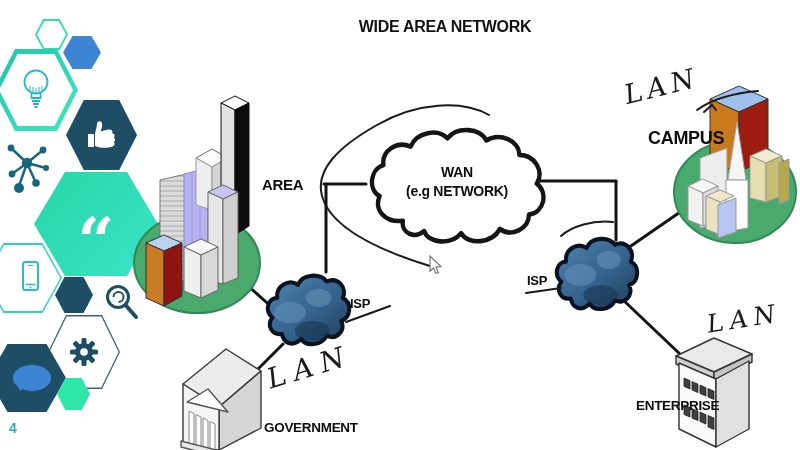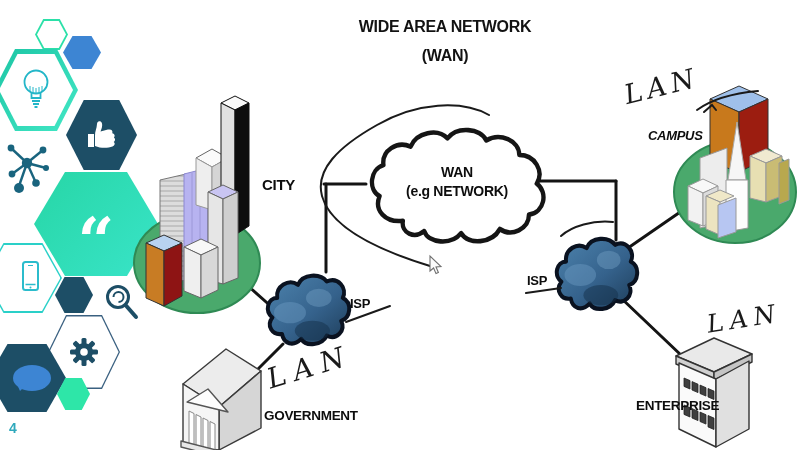--- a/index.html
+++ b/index.html
@@ -284,33 +284,32 @@
       <path d="M 561 236 C 572 226 593 220 613 222"></path>
       <path d="M 697 110 C 712 99 736 93 758 91"></path>
       <path d="M 704 112 L 712 105 L 716 110"></path>
     </g>
 
     <path d="M 430 256 L 430 271 L 433.6 268 L 436 273.6 L 438.4 272.5 L 436 267 L 441 266.6 Z" fill="#fcfcfc" stroke="#707070" stroke-width="1.1"></path>
   </svg>
 
   <div class="lbl title">
     <div>WIDE AREA NETWORK</div>
-    <div>(WAN)</div>
   </div>
 
   <div class="lbl wanlbl">
     <div>WAN</div>
     <div>(e.g NETWORK)</div>
   </div>
 
-  <div class="lbl" style="left:262px;top:176px;font-size:15px;">CITY</div>
-
-  <div class="lbl" style="left:648px;top:128px;font-size:13px;font-style:italic;">CAMPUS</div>
-
-  <div class="lbl" style="left:264px;top:408px;font-size:13.5px;">GOVERNMENT</div>
+  <div class="lbl" style="left:262px;top:176px;font-size:15px;">AREA</div>
+
+  <div class="lbl" style="left:648px;top:128px;font-size:18px;">CAMPUS</div>
+
+  <div class="lbl" style="left:264px;top:420px;font-size:13.5px;">GOVERNMENT</div>
 
   <div class="lbl" style="left:604px;top:398px;font-size:13.5px;margin-left:32px;">ENTERPRISE</div>
 
   <div class="lbl" style="left:350px;top:296px;font-size:13px;">ISP</div>
 
   <div class="lbl" style="left:527px;top:273px;font-size:13px;">ISP</div>
 
   <div class="lan" style="left:621px;top:80px;font-size:27px;letter-spacing:5px;transform:rotate(-14deg);">LAN</div>
 
   <div class="lan" style="left:263px;top:364px;font-size:28px;letter-spacing:8px;transform:rotate(-17deg);">LAN</div>

